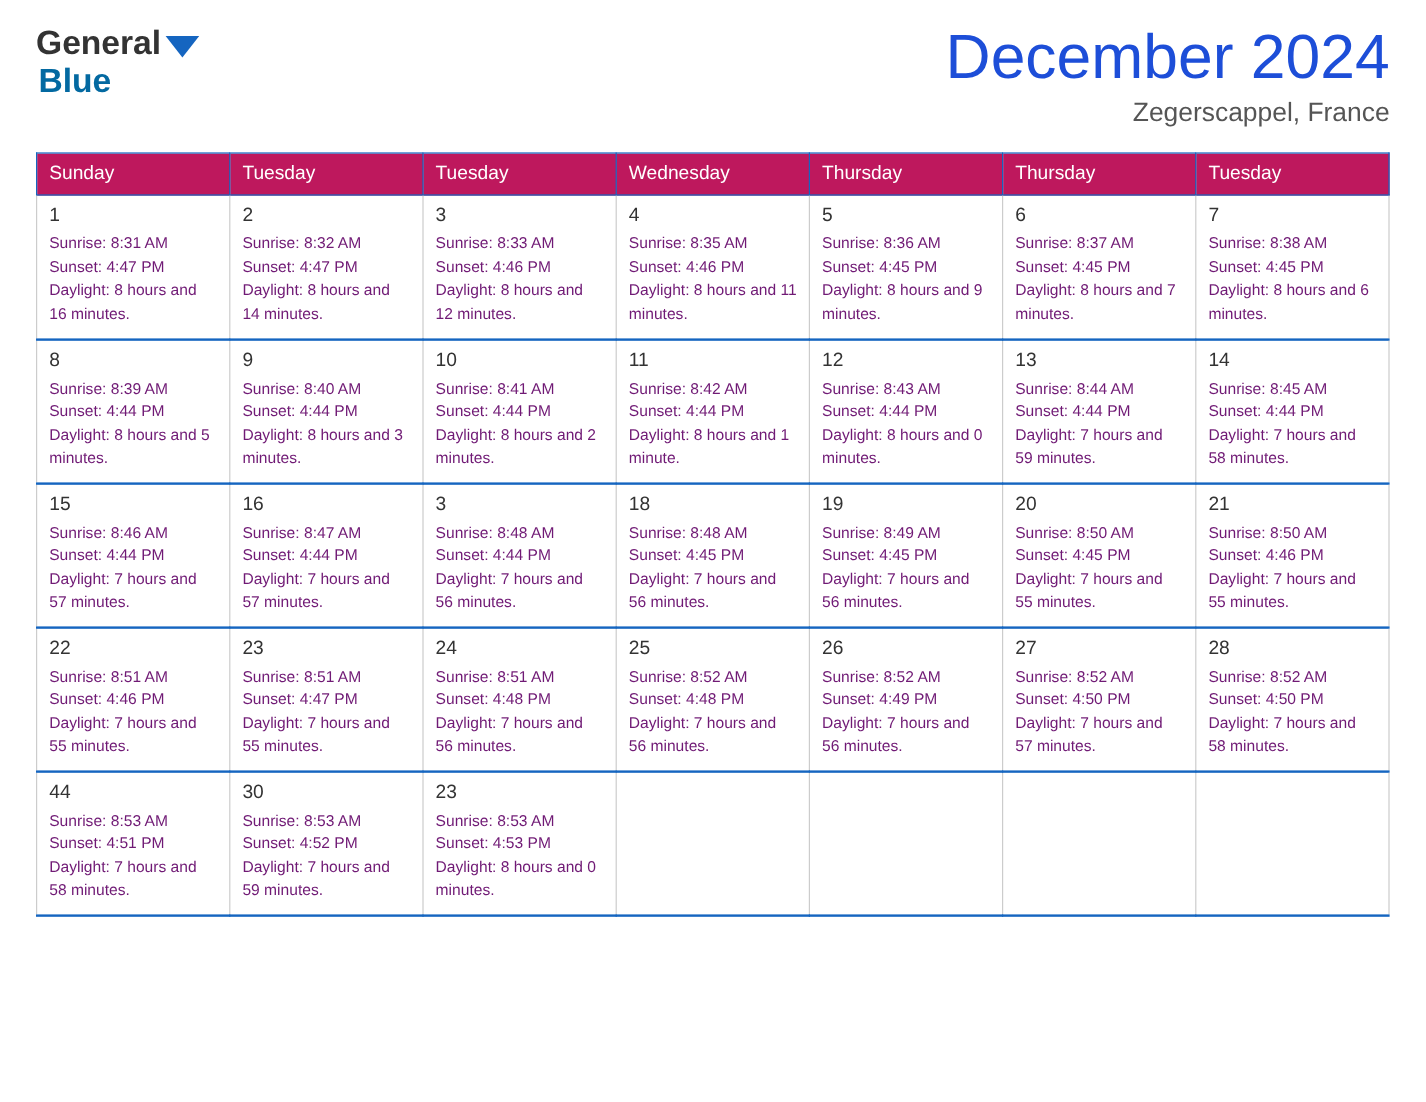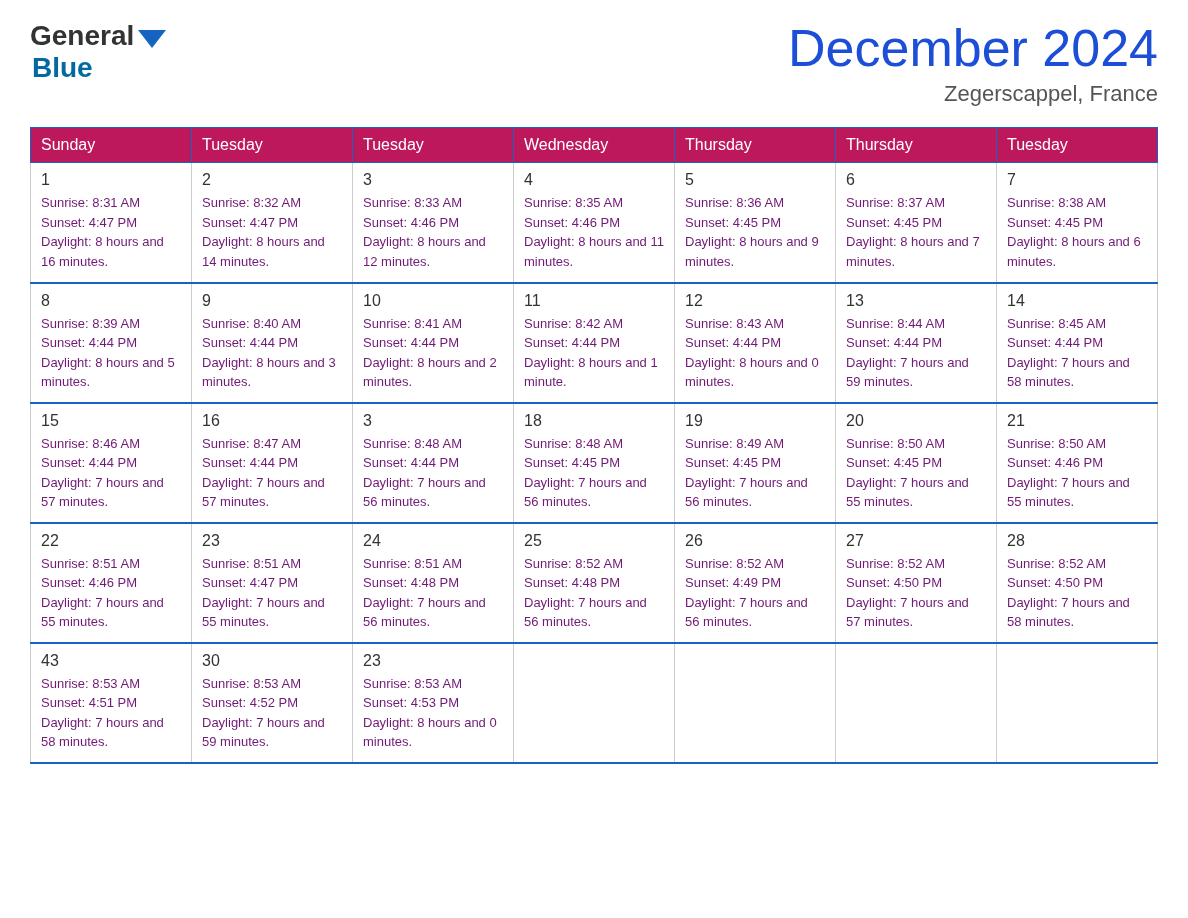--- a/index.html
+++ b/index.html
@@ -241,21 +241,21 @@
         <span class="day-number">27</span>
         <span class="day-info">Sunrise: 8:52 AM<br>Sunset: 4:50 PM<br>Daylight: 7 hours and 57 minutes.</span>
       </td>
         <td>
         <span class="day-number">28</span>
         <span class="day-info">Sunrise: 8:52 AM<br>Sunset: 4:50 PM<br>Daylight: 7 hours and 58 minutes.</span>
       </td>
       </tr>
       <tr>
         <td>
-        <span class="day-number">43</span>
+        <span class="day-number">44</span>
         <span class="day-info">Sunrise: 8:53 AM<br>Sunset: 4:51 PM<br>Daylight: 7 hours and 58 minutes.</span>
       </td>
         <td>
         <span class="day-number">30</span>
         <span class="day-info">Sunrise: 8:53 AM<br>Sunset: 4:52 PM<br>Daylight: 7 hours and 59 minutes.</span>
       </td>
         <td>
         <span class="day-number">23</span>
         <span class="day-info">Sunrise: 8:53 AM<br>Sunset: 4:53 PM<br>Daylight: 8 hours and 0 minutes.</span>
       </td>

